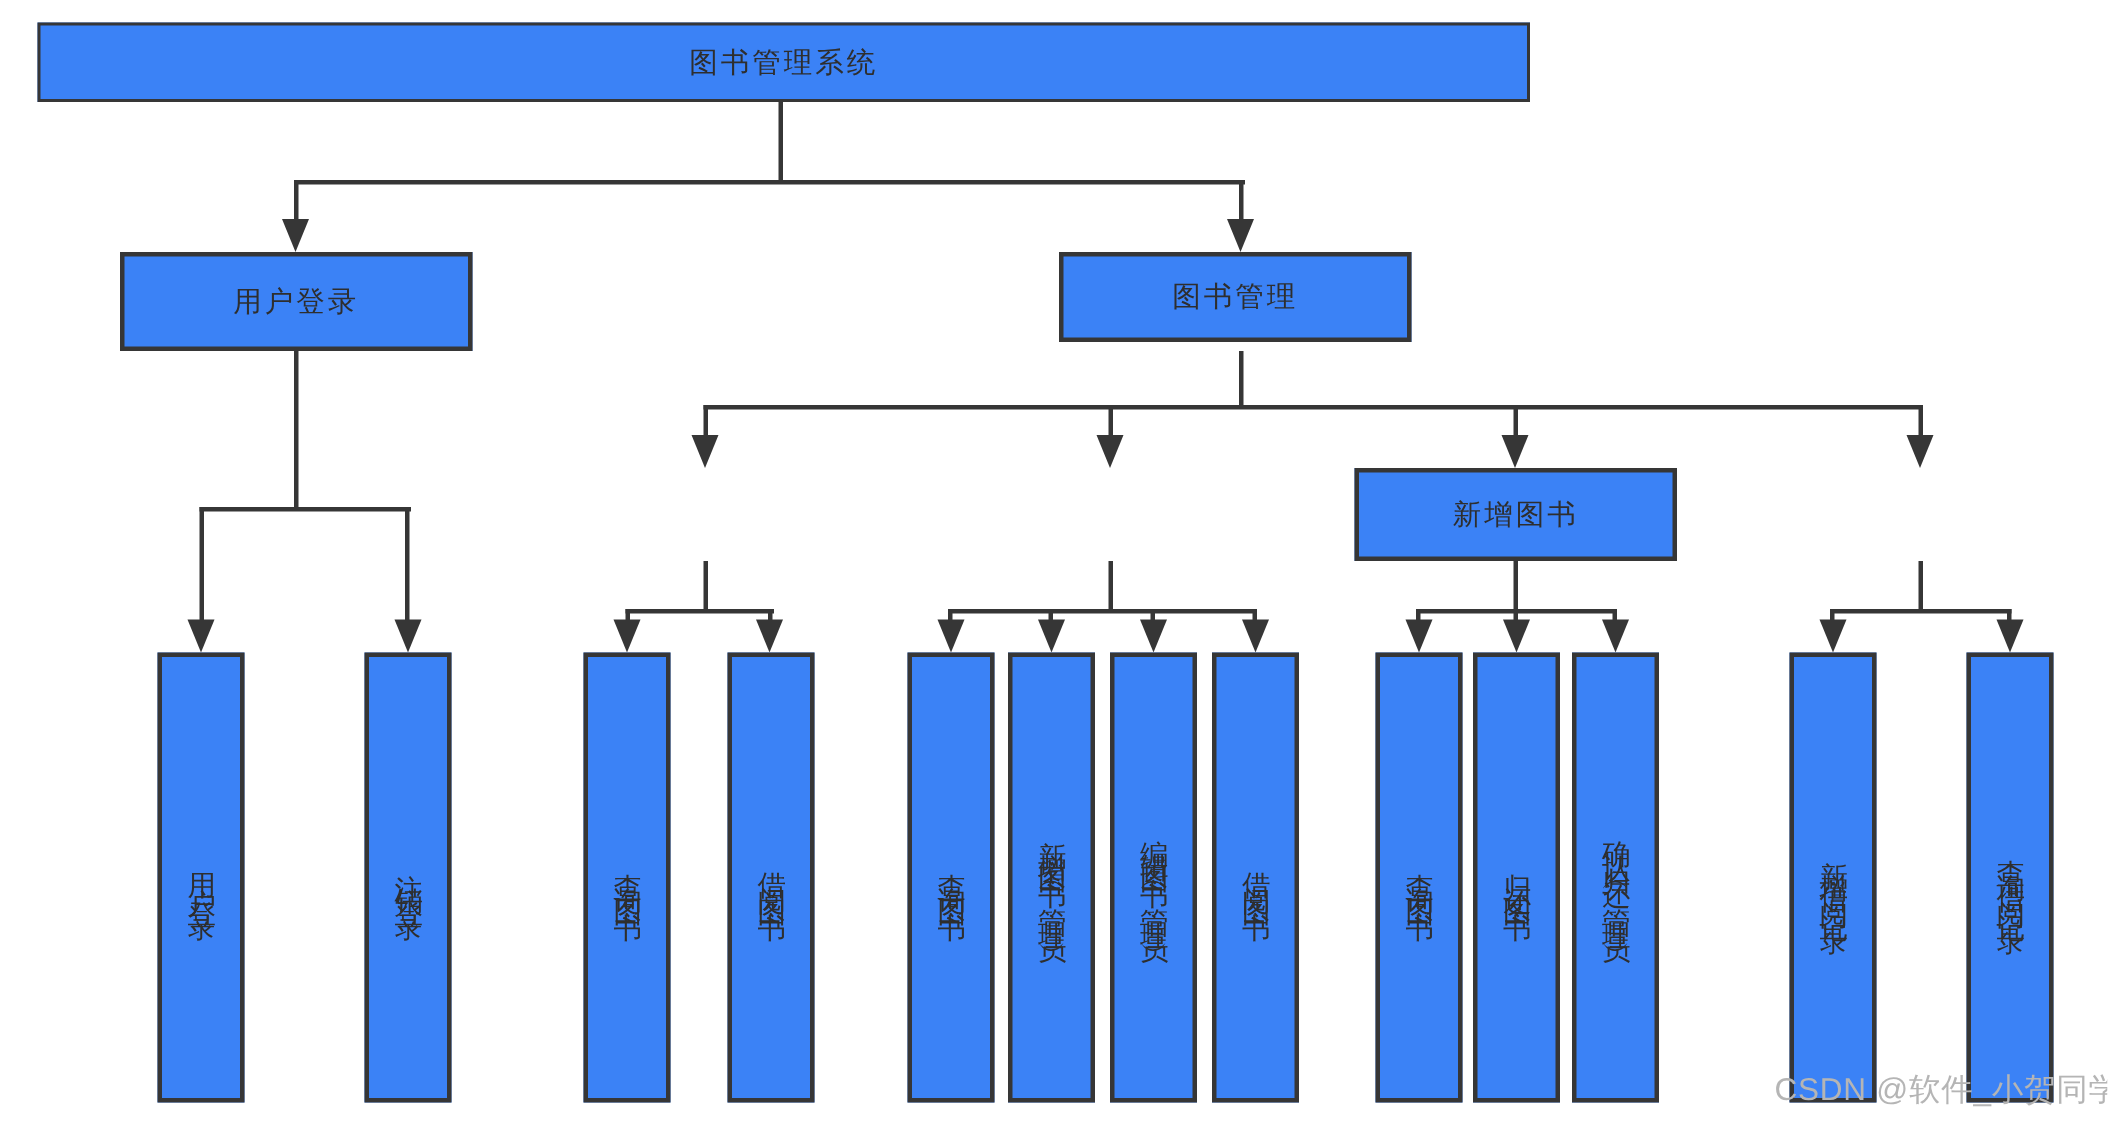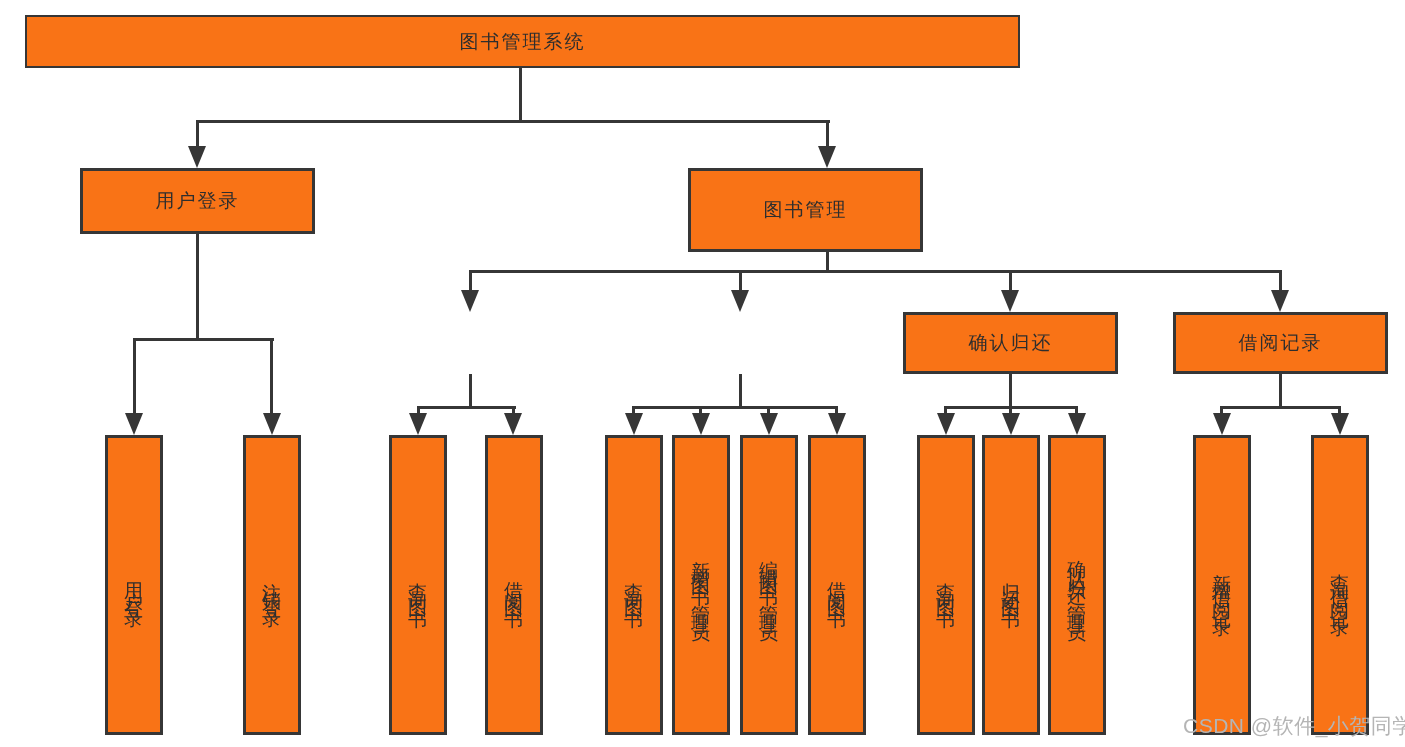--- a/index.html
+++ b/index.html
@@ -1,21 +1,21 @@
 <!DOCTYPE html>
 <html><head>
 <meta charset="utf-8">
 <style>
   html,body{margin:0;padding:0;background:#fff;}
   .canvas{
     position:relative;width:1405px;height:747px;background:#fff;
     font-family:"Liberation Sans", sans-serif;overflow:hidden;
   }
   .box{
-    position:absolute;box-sizing:border-box;background:#f97316;
+    position:absolute;box-sizing:border-box;background:#3b82f6;
     border:3px solid #363636;color:#2e2e2e;
     display:flex;align-items:center;justify-content:center;
     z-index:2;
   }
   .box.h{font-size:19px;letter-spacing:2px;white-space:nowrap;}
   .box.root{border-width:2px;}
   .box.v{
     writing-mode:vertical-rl;text-orientation:mixed;
     font-size:19px;letter-spacing:9px;line-height:1;
   }
@@ -32,24 +32,23 @@
   }
 </style>
 </head>
 <body>
 
 <div class="canvas">
 
   <div class="box h root" style="left:25px;top:15px;width:995px;height:53px;">图书管理系统</div>
 
   <div class="box h" style="left:80px;top:168px;width:235px;height:66px;">用户登录</div>
-  <div class="box h" style="left:688px;top:168px;width:235px;height:84px;">图书管理</div>
+  <div class="box h" style="left:706px;top:168px;width:235px;height:60px;">图书管理</div>
 
-  <div class="box h" style="left:903px;top:312px;width:215px;height:62px;">确认归还</div>
-  <div class="box h" style="left:1173px;top:312px;width:215px;height:62px;">借阅记录</div>
+  <div class="box h" style="left:903px;top:312px;width:215px;height:62px;">新增图书</div>
 
   <div class="box v" style="left:105px;top:435px;width:58px;height:300px;">用户登录</div>
   <div class="box v" style="left:243px;top:435px;width:58px;height:300px;">注销登录</div>
 
   <div class="box v" style="left:389px;top:435px;width:58px;height:300px;">查询图书</div>
   <div class="box v" style="left:485px;top:435px;width:58px;height:300px;">借阅图书</div>
 
   <div class="box v" style="left:605px;top:435px;width:58px;height:300px;">查询图书</div>
   <div class="box v" style="left:672px;top:435px;width:58px;height:300px;">新增图书（管理员）</div>
   <div class="box v" style="left:740px;top:435px;width:58px;height:300px;">编辑图书（管理员）</div>

